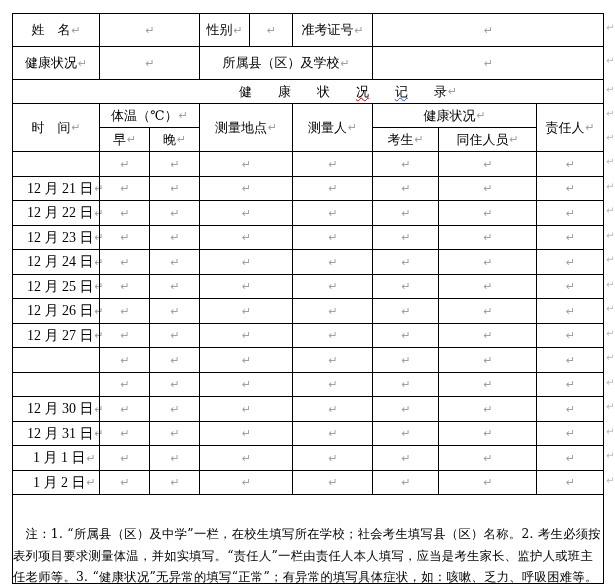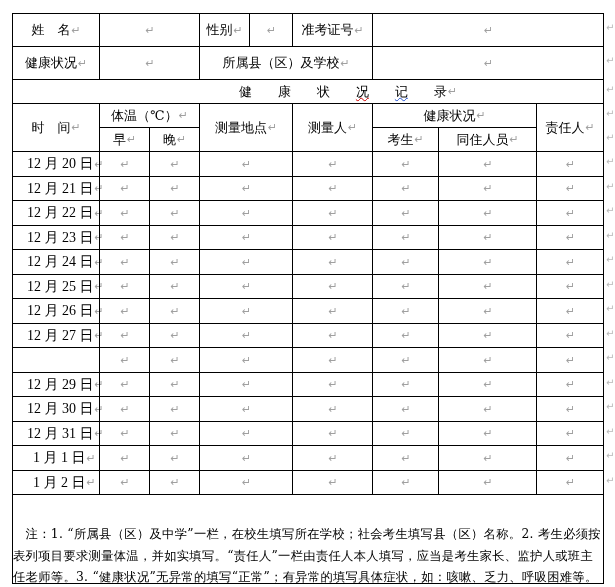--- a/index.html
+++ b/index.html
@@ -108,24 +108,20 @@
       <span class="ret">↵</span>
     </div>
     <div class="cell" style="left: 439px; top: 128px; width: 97px; height: 23px;">
       <span>同住人员</span>
       <span class="ret">↵</span>
     </div>
     <div class="cell" style="left: 537px; top: 104px; width: 66px; height: 47px;">
       <span>责任人</span>
       <span class="ret">↵</span>
     </div>
-    <div class="cell date" style="left: 13px; top: 152px; width: 86px; height: 24px;">
-      <span>12 月 20 日</span>
-      <span class="ret">↵</span>
-    </div>
     <div class="cell" style="left: 100px; top: 152px; width: 49px; height: 24px;">
       <span></span>
       <span class="ret">↵</span>
     </div>
     <div class="cell" style="left: 150px; top: 152px; width: 49px; height: 24px;">
       <span></span>
       <span class="ret">↵</span>
     </div>
     <div class="cell" style="left: 200px; top: 152px; width: 92px; height: 24px;">
       <span></span>
@@ -390,24 +386,20 @@
     <div class="cell" style="left: 373px; top: 348px; width: 65px; height: 24px;">
       <span></span>
       <span class="ret">↵</span>
     </div>
     <div class="cell" style="left: 439px; top: 348px; width: 97px; height: 24px;">
       <span></span>
       <span class="ret">↵</span>
     </div>
     <div class="cell" style="left: 537px; top: 348px; width: 66px; height: 24px;">
       <span></span>
-      <span class="ret">↵</span>
-    </div>
-    <div class="cell date" style="left: 13px; top: 373px; width: 86px; height: 23px;">
-      <span>12 月 29 日</span>
       <span class="ret">↵</span>
     </div>
     <div class="cell" style="left: 100px; top: 373px; width: 49px; height: 23px;">
       <span></span>
       <span class="ret">↵</span>
     </div>
     <div class="cell" style="left: 150px; top: 373px; width: 49px; height: 23px;">
       <span></span>
       <span class="ret">↵</span>
     </div>

